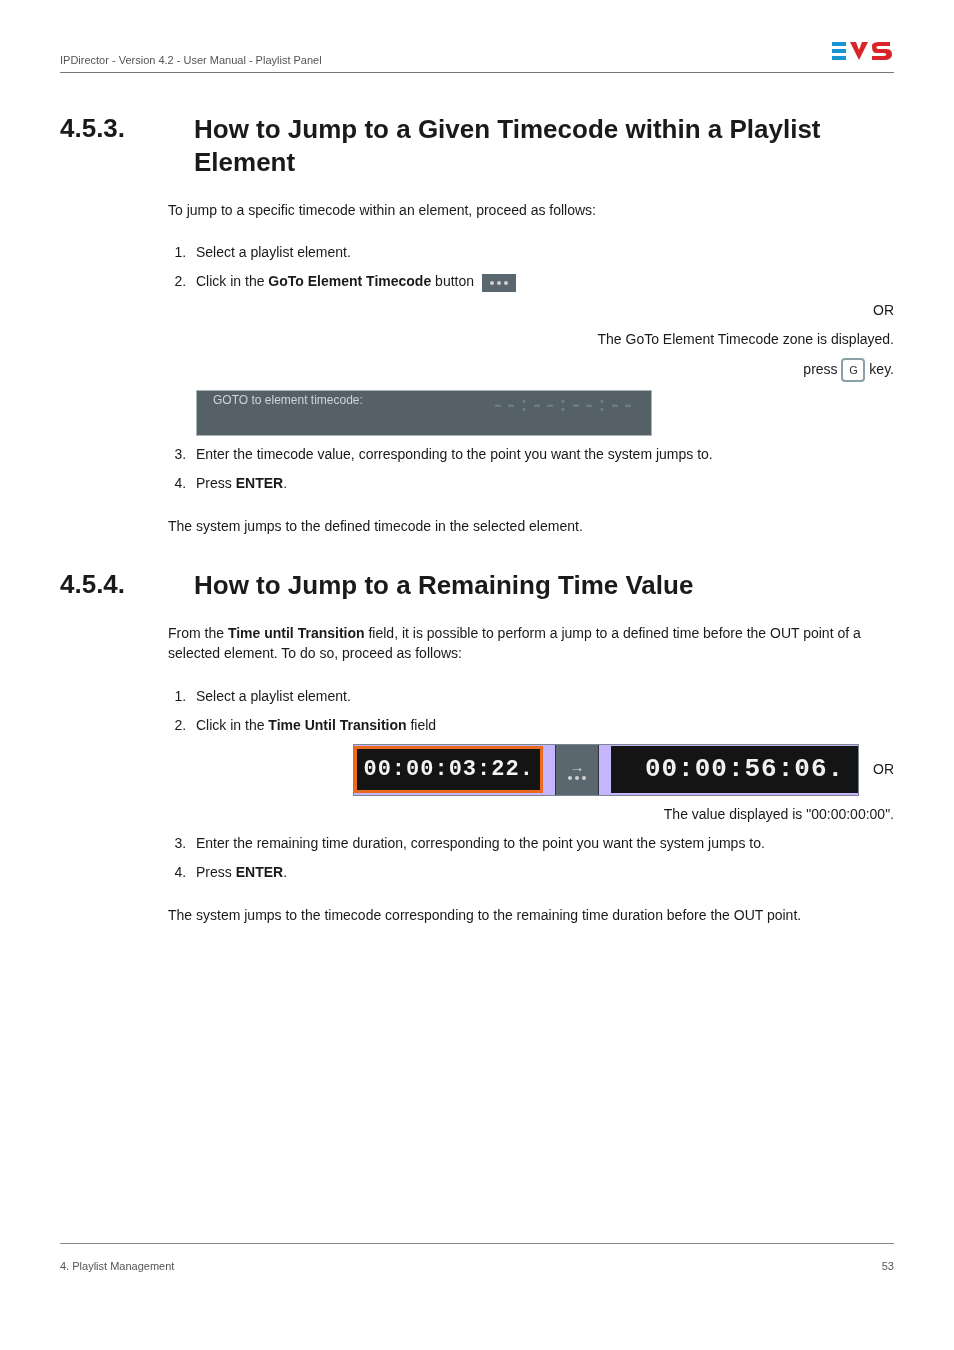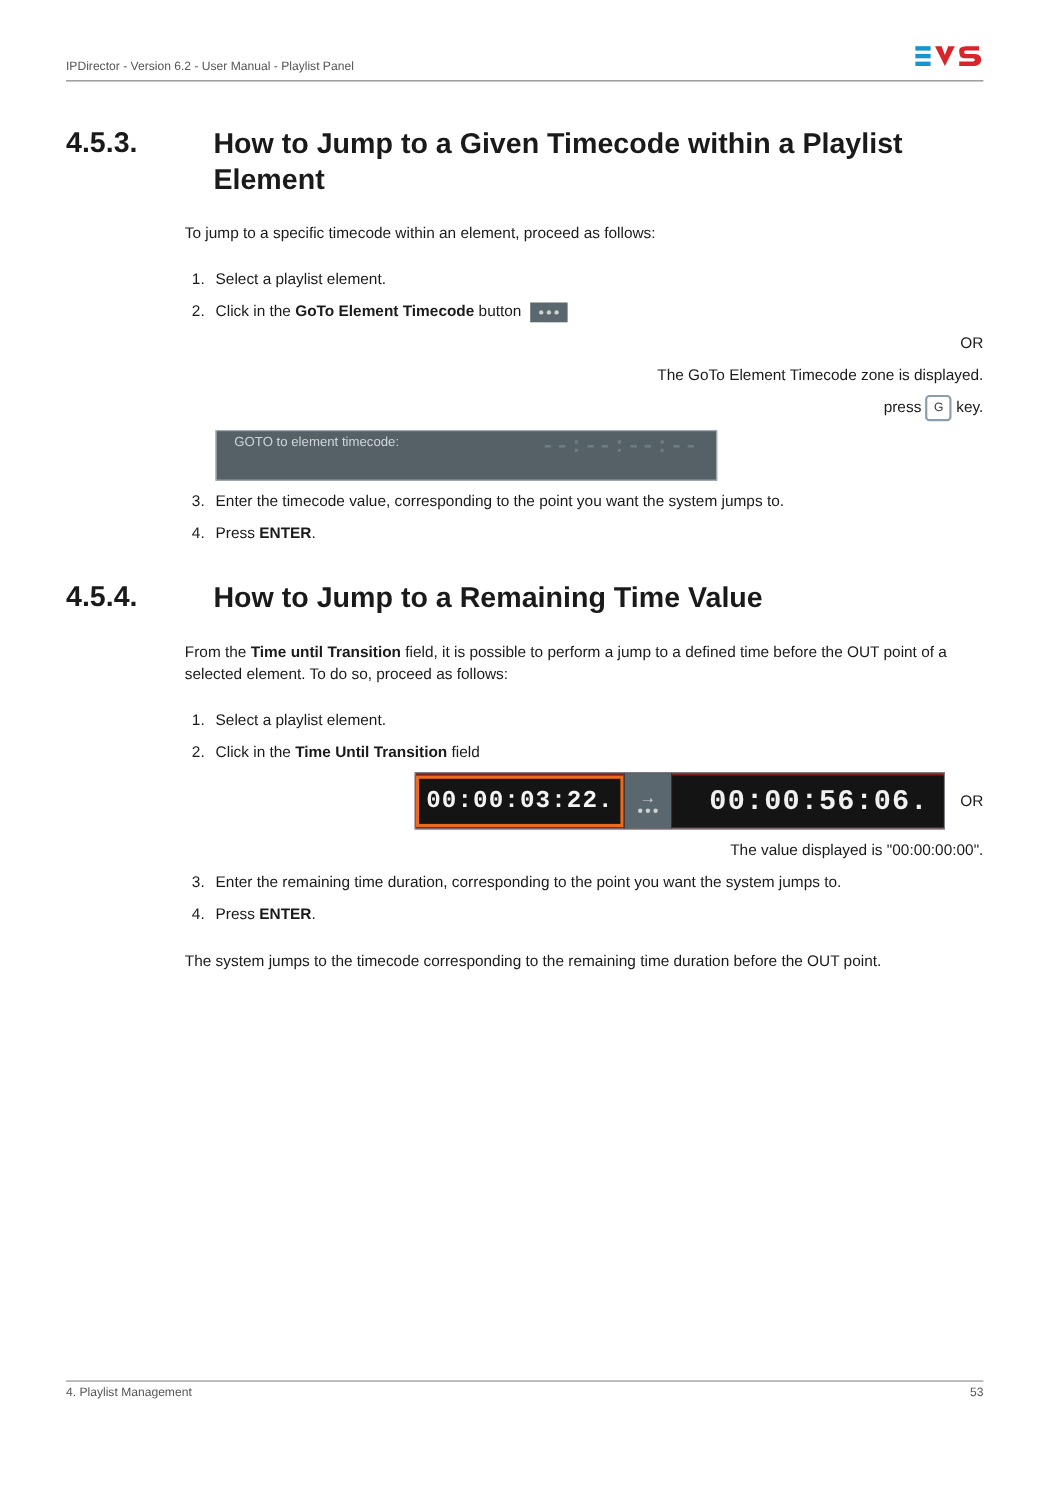--- a/index.html
+++ b/index.html
@@ -125,22 +125,23 @@
     font-size: 20px;
     letter-spacing: 1px;
     color: #6d7d86;
     font-weight: 700;
   }
   .tc-block {
     display: inline-flex;
     align-items: center;
     border: 1px solid #7a8790;
     height: 52px;
-    background: #7f1d1d;
+    background: #c4b5fd;
     vertical-align: middle;
+    gap: 12px;
   }
   .tc-left {
     border: 3px solid #ea6b1d;
     padding: 4px 6px;
     font-family: "Courier New", monospace;
     font-size: 22px;
     color: #f4f4f4;
     background: #141414;
     font-weight: 700;
     letter-spacing: 1px;
@@ -190,30 +191,30 @@
   .footer {
     position: absolute;
     bottom: 18px;
     left: 60px;
     right: 60px;
     display: flex;
     justify-content: space-between;
     font-size: 11px;
     color: #555;
     border-top: 1px solid #888;
-    padding-top: 4px;
+    padding-top: 16px;
   }
 </style>
 </head>
 <body>
 
 <div class="page">
 
   <div class="header">
-    <div class="header-left">IPDirector - Version 6.2 - User Manual - Playlist Panel</div>
+    <div class="header-left">IPDirector - Version 4.2 - User Manual - Playlist Panel</div>
     <div class="logo">
       <svg width="62" height="22" viewBox="0 0 62 22">
         <rect x="0" y="2" width="14" height="4" fill="#1596d1"></rect>
         <rect x="0" y="9" width="14" height="4" fill="#1596d1"></rect>
         <rect x="0" y="16" width="14" height="4" fill="#1596d1"></rect>
         <path d="M18 2 L27 20 L36 2 L30 2 L27 10 L24 2 Z" fill="#d9252a"></path>
         <path d="M40 6 C40 3 43 2 48 2 L58 2 L58 6 L46 6 C44 6 44 9 46 9 L54 9 C59 9 60 12 60 14 C60 18 57 20 52 20 L40 20 L40 16 L52 16 C55 16 55 13 52 13 L44 13 C41 13 40 10 40 6 Z" fill="#d9252a"></path>
       </svg>
     </div>
   </div>
@@ -241,20 +242,21 @@
           <span class="label">GOTO to element timecode:</span>
           <span class="tc">--:--:--:--</span>
         </div>
       </li>
       <li>Enter the timecode value, corresponding to the point you want the system jumps to.</li>
       <li>
         <span>Press </span><b>ENTER</b><span>.</span>
       </li>
     </ol>
 
+    <p class="body">The system jumps to the defined timecode in the selected element.</p>
 
     <div class="h2row" style="margin-top:32px;">
       <div class="h2num">4.5.4.</div>
       <div class="h2title">How to Jump to a Remaining Time Value</div>
     </div>
 
     <p class="body">
       <span>From the </span><b>Time until Transition</b><span> field, it is possible to perform a jump to a defined time before the OUT point of a selected element. To do so, proceed as follows:</span>
     </p>
 

